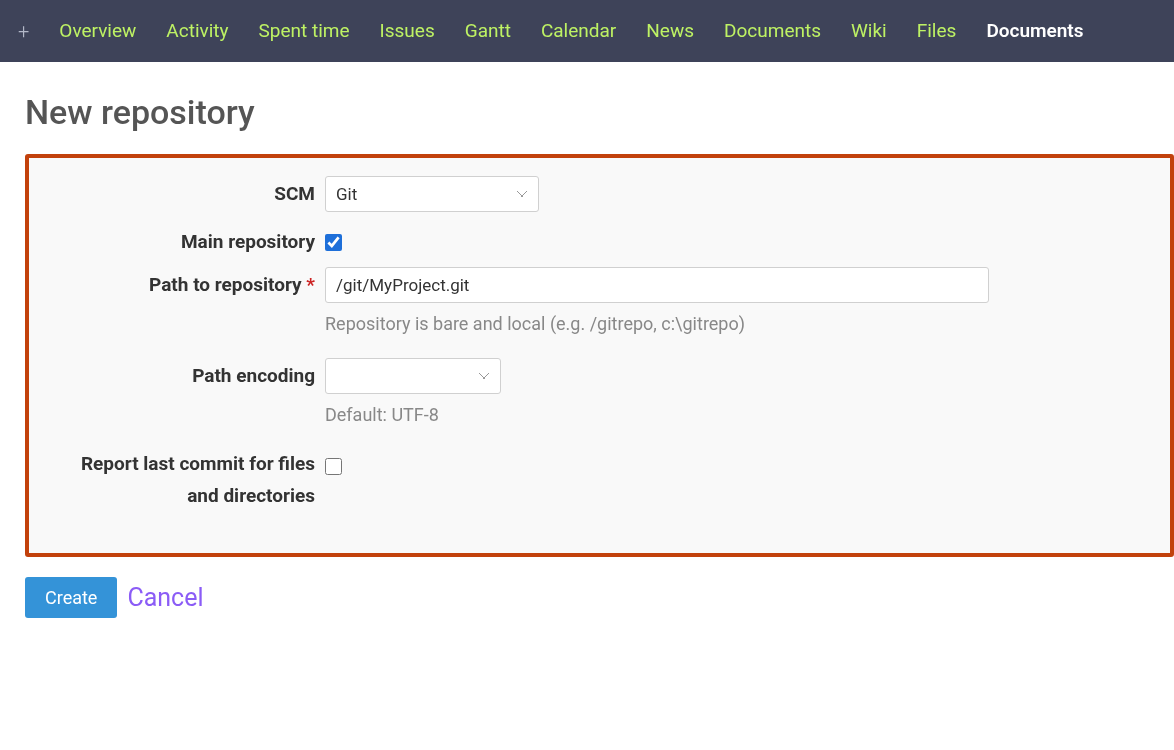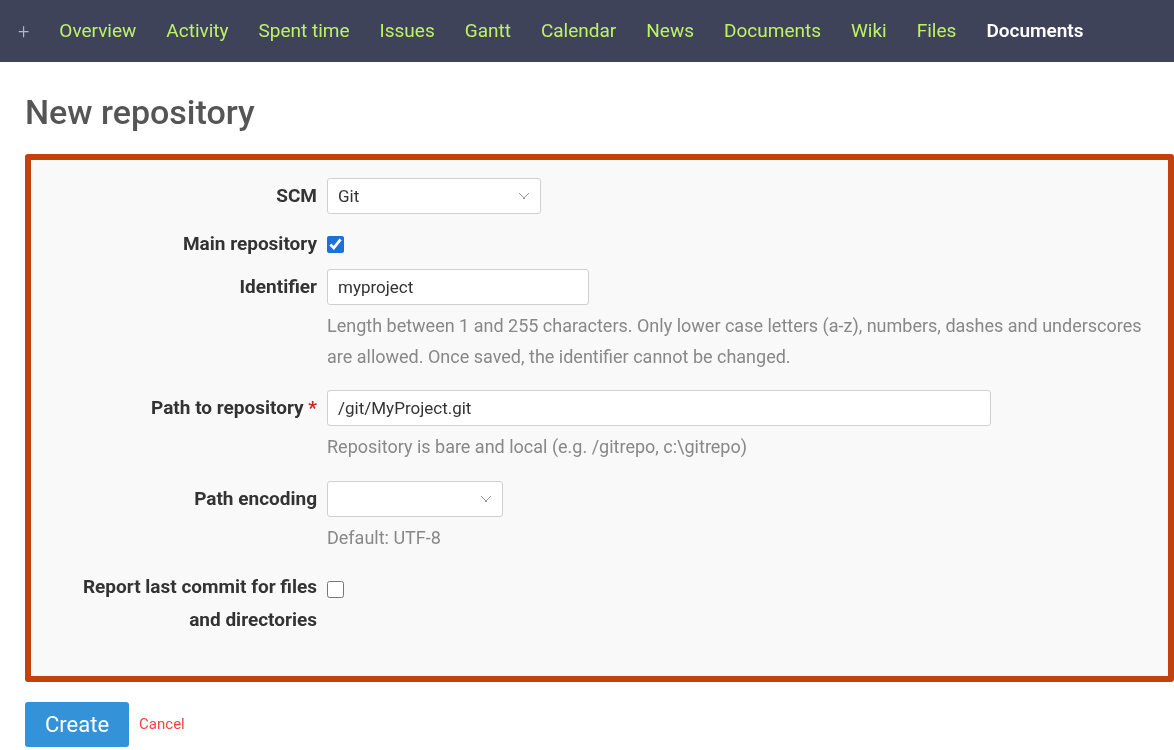--- a/index.html
+++ b/index.html
@@ -39,21 +39,21 @@
     padding: 30px 0 30px 25px;
   }
   h2.page-title {
     font-size: 34px;
     font-weight: 500;
     color: #555;
     margin-bottom: 22px;
   }
   .form-box {
     background: #f9f9f9;
-    border: 6px solid #c2410c;
+    border: 4px solid #c2410c;
     border-radius: 3px;
     padding: 18px 8px 28px 18px;
     margin-bottom: 20px;
   }
   .form-row {
     display: flex;
     align-items: flex-start;
     margin-bottom: 12px;
   }
   .form-row.multi-line { margin-bottom: 18px; }
@@ -131,27 +131,27 @@
     display: flex;
     align-items: center;
     gap: 10px;
   }
   .btn-primary {
     background: #3493d8;
     color: #fff;
     border: none;
     border-radius: 3px;
     padding: 10px 20px;
-    font-size: 22px;
+    font-size: 18px;
     cursor: pointer;
     font-family: inherit;
   }
   .link-cancel {
-    color: #ef4444;
-    font-size: 15px;
+    color: #8b5cf6;
+    font-size: 25px;
     cursor: pointer;
     text-decoration: none;
   }
 </style>
 </head>
 <body>
 
 <div class="topnav">
   <span class="plus">+</span>
   <span class="nav-item">Overview</span>
@@ -183,28 +183,20 @@
       </div>
     </div>
 
     <div class="form-row">
       <label class="form-label">Main repository</label>
       <div class="form-control-wrap">
         <input type="checkbox" class="cb" checked="" style="">
       </div>
     </div>
 
-    <div class="form-row multi-line">
-      <label class="form-label">Identifier</label>
-      <div class="form-control-wrap">
-        <input type="text" class="form-input narrow" value="myproject" style="">
-        <div class="help-text">Length between 1 and 255 characters. Only lower case letters (a-z), numbers, dashes and underscores are allowed.
-Once saved, the identifier cannot be changed.</div>
-      </div>
-    </div>
 
     <div class="form-row multi-line">
       <label class="form-label">
         <span>Path to repository</span>
         <span class="required">*</span>
       </label>
       <div class="form-control-wrap">
         <input type="text" class="form-input wide" value="/git/MyProject.git" style="">
         <div class="help-text">Repository is bare and local (e.g. /gitrepo, c:\gitrepo)</div>
       </div>

